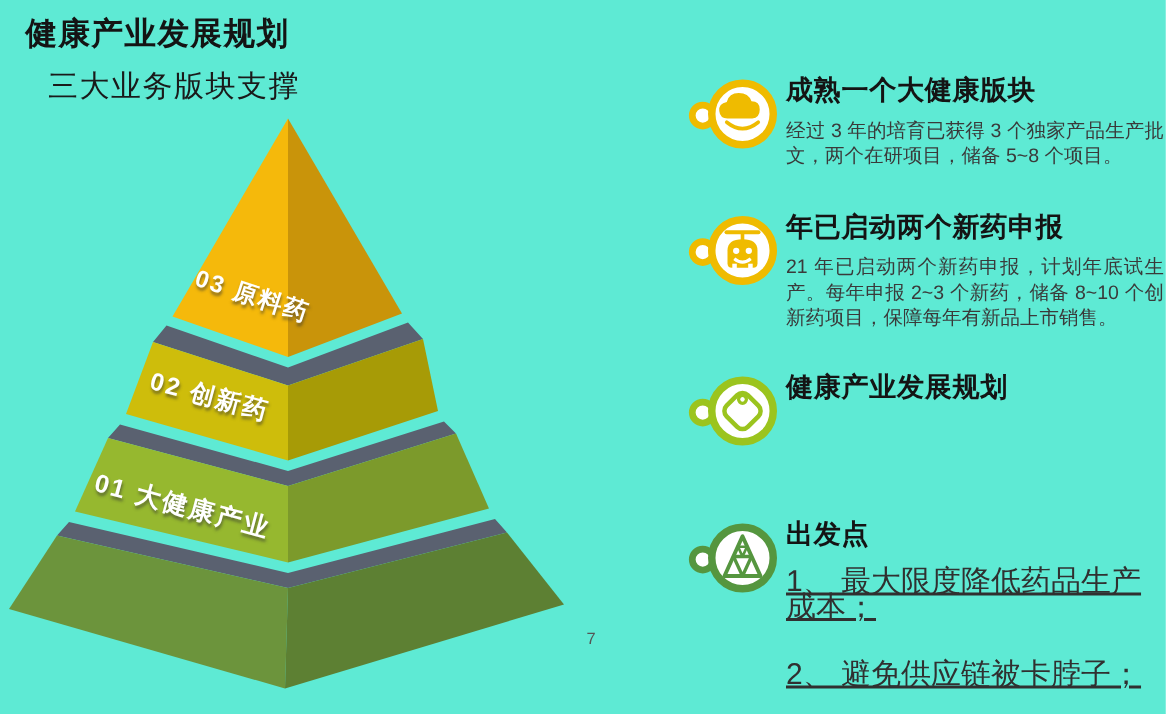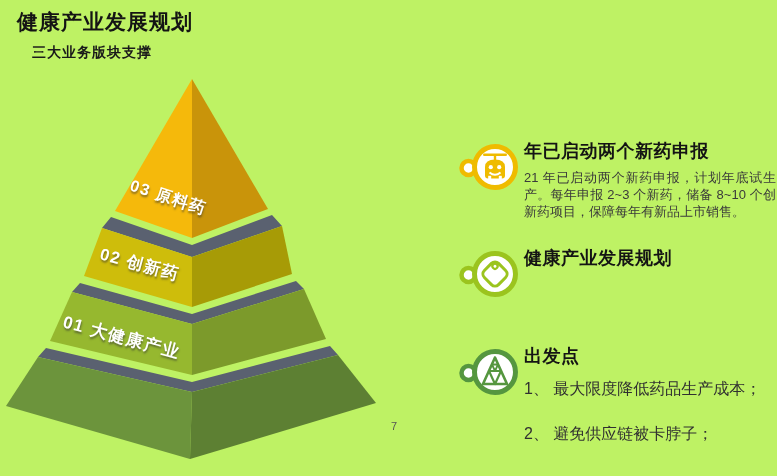--- a/index.html
+++ b/index.html
@@ -1,48 +1,48 @@
 <!DOCTYPE html>
 <html><head>
 <meta charset="utf-8">
 <style>
   * { margin:0; padding:0; box-sizing:border-box; }
   body { background:#fff; }
   .stage {
-    position:relative; width:777px; height:476px; background:#bef264;
+    position:relative; width:777px; height:476px; background:#5eead4;
     font-family:"Liberation Sans","DejaVu Sans",sans-serif; overflow:hidden;
   }
   .title {
     position:absolute; left:17px; top:8px;
     font-size:21px; font-weight:bold; color:#141414; letter-spacing:1px;
   }
   .subtitle {
     position:absolute; left:32px; top:44px;
-    font-size:14px; font-weight:bold; color:#1a1a1a; letter-spacing:1px;
+    font-size:20px; font-weight:normal; color:#1a1a1a; letter-spacing:1px;
   }
   .pyramid-svg { position:absolute; left:0; top:0; width:420px; height:476px; }
   .pyr-label {
     fill:#ffffff; font-weight:bold; letter-spacing:1.5px;
     text-shadow:1px 2px 2px rgba(50,50,50,.55);
   }
   .page-number {
     position:absolute; left:386px; top:420px;
     font-size:11px; color:#555; width:16px; text-align:center;
   }
   .section { position:absolute; left:458px; width:318px; }
   .sec-icon { position:absolute; left:0; top:0; width:62px; height:58px; }
   .sec-content { margin-left:66px; }
   .sec-heading {
     font-size:18px; font-weight:bold; color:#141414; line-height:24px; letter-spacing:0.5px;
   }
   .sec-body {
     margin-top:6px; font-size:13px; color:#3a3a3a; line-height:17px;
     text-align:justify;
   }
-  .sec-item { font-size:16px; color:#303030; line-height:17px; margin-top:12px; }
+  .sec-item { font-size:20px; color:#303030; line-height:17px; margin-top:12px;text-decoration:underline; }
   .sec-item + .sec-item { margin-top:28px; }
 </style>
 </head>
 <body>
 
 <div class="stage">
 
   <div class="title">健康产业发展规划</div>
   <div class="subtitle">三大业务版块支撑</div>
 
@@ -69,20 +69,32 @@
     <g>
       <polygon points="38,357 6,406 190,459 192,392" fill="#6C943C"></polygon>
       <polygon points="192,392 190,459 376,403 338,355" fill="#5D8033"></polygon>
     </g>
 
     <text class="pyr-label" x="129" y="190" font-size="16" transform="rotate(18 129 190)">03 原料药</text>
     <text class="pyr-label" x="99" y="259" font-size="16.5" transform="rotate(15 99 259)">02 创新药</text>
     <text class="pyr-label" x="62" y="327" font-size="17" transform="rotate(15 62 327)">01 大健康产业</text>
   </svg>
 
+  <div class="section" style="top:48px;">
+    <svg class="sec-icon" viewBox="0 0 62 58" style="color: rgb(239, 187, 0);">
+      <circle cx="10.5" cy="29" r="7" fill="#fff" stroke="currentColor" stroke-width="4.5"></circle>
+      <circle cx="37" cy="28" r="20.5" fill="#fff" stroke="currentColor" stroke-width="5"></circle>
+      <path fill="currentColor" d="M27 31 q-5 0 -5.5-5 q-0.5-5 5-6 q1.5-6 8-6 q6.5 0 8.5 5.5 q5.5 0 5.5 5.5 q0 5.5 -5 6 z"></path>
+      <path d="M26.5 33.5 q10.5 8.5 21 0" stroke="currentColor" stroke-width="2.4" fill="none" stroke-linecap="round"></path>
+    </svg>
+    <div class="sec-content">
+      <div class="sec-heading">成熟一个大健康版块</div>
+      <div class="sec-body">经过 3 年的培育已获得 3 个独家产品生产批文，两个在研项目，储备 5~8 个项目。</div>
+    </div>
+  </div>
 
   <div class="section" style="top:139px;">
     <svg class="sec-icon" viewBox="0 0 62 58" style="color: rgb(239, 187, 0);">
       <circle cx="10.5" cy="29" r="7" fill="#fff" stroke="currentColor" stroke-width="4.5"></circle>
       <circle cx="37" cy="28" r="20.5" fill="#fff" stroke="currentColor" stroke-width="5"></circle>
       <rect x="25" y="14.5" width="24" height="2.6" rx="1.3" fill="currentColor"></rect>
       <rect x="35.8" y="16.5" width="2.4" height="4.5" fill="currentColor"></rect>
       <path fill="currentColor" d="M27 28 q0-7.5 10-7.5 q10 0 10 7.5 v8.5 q0 3-3 3 h-14 q-3 0-3-3 z"></path>
       <circle cx="32.8" cy="28.2" r="2.1" fill="#fff"></circle>
       <circle cx="41.2" cy="28.2" r="2.1" fill="#fff"></circle>

